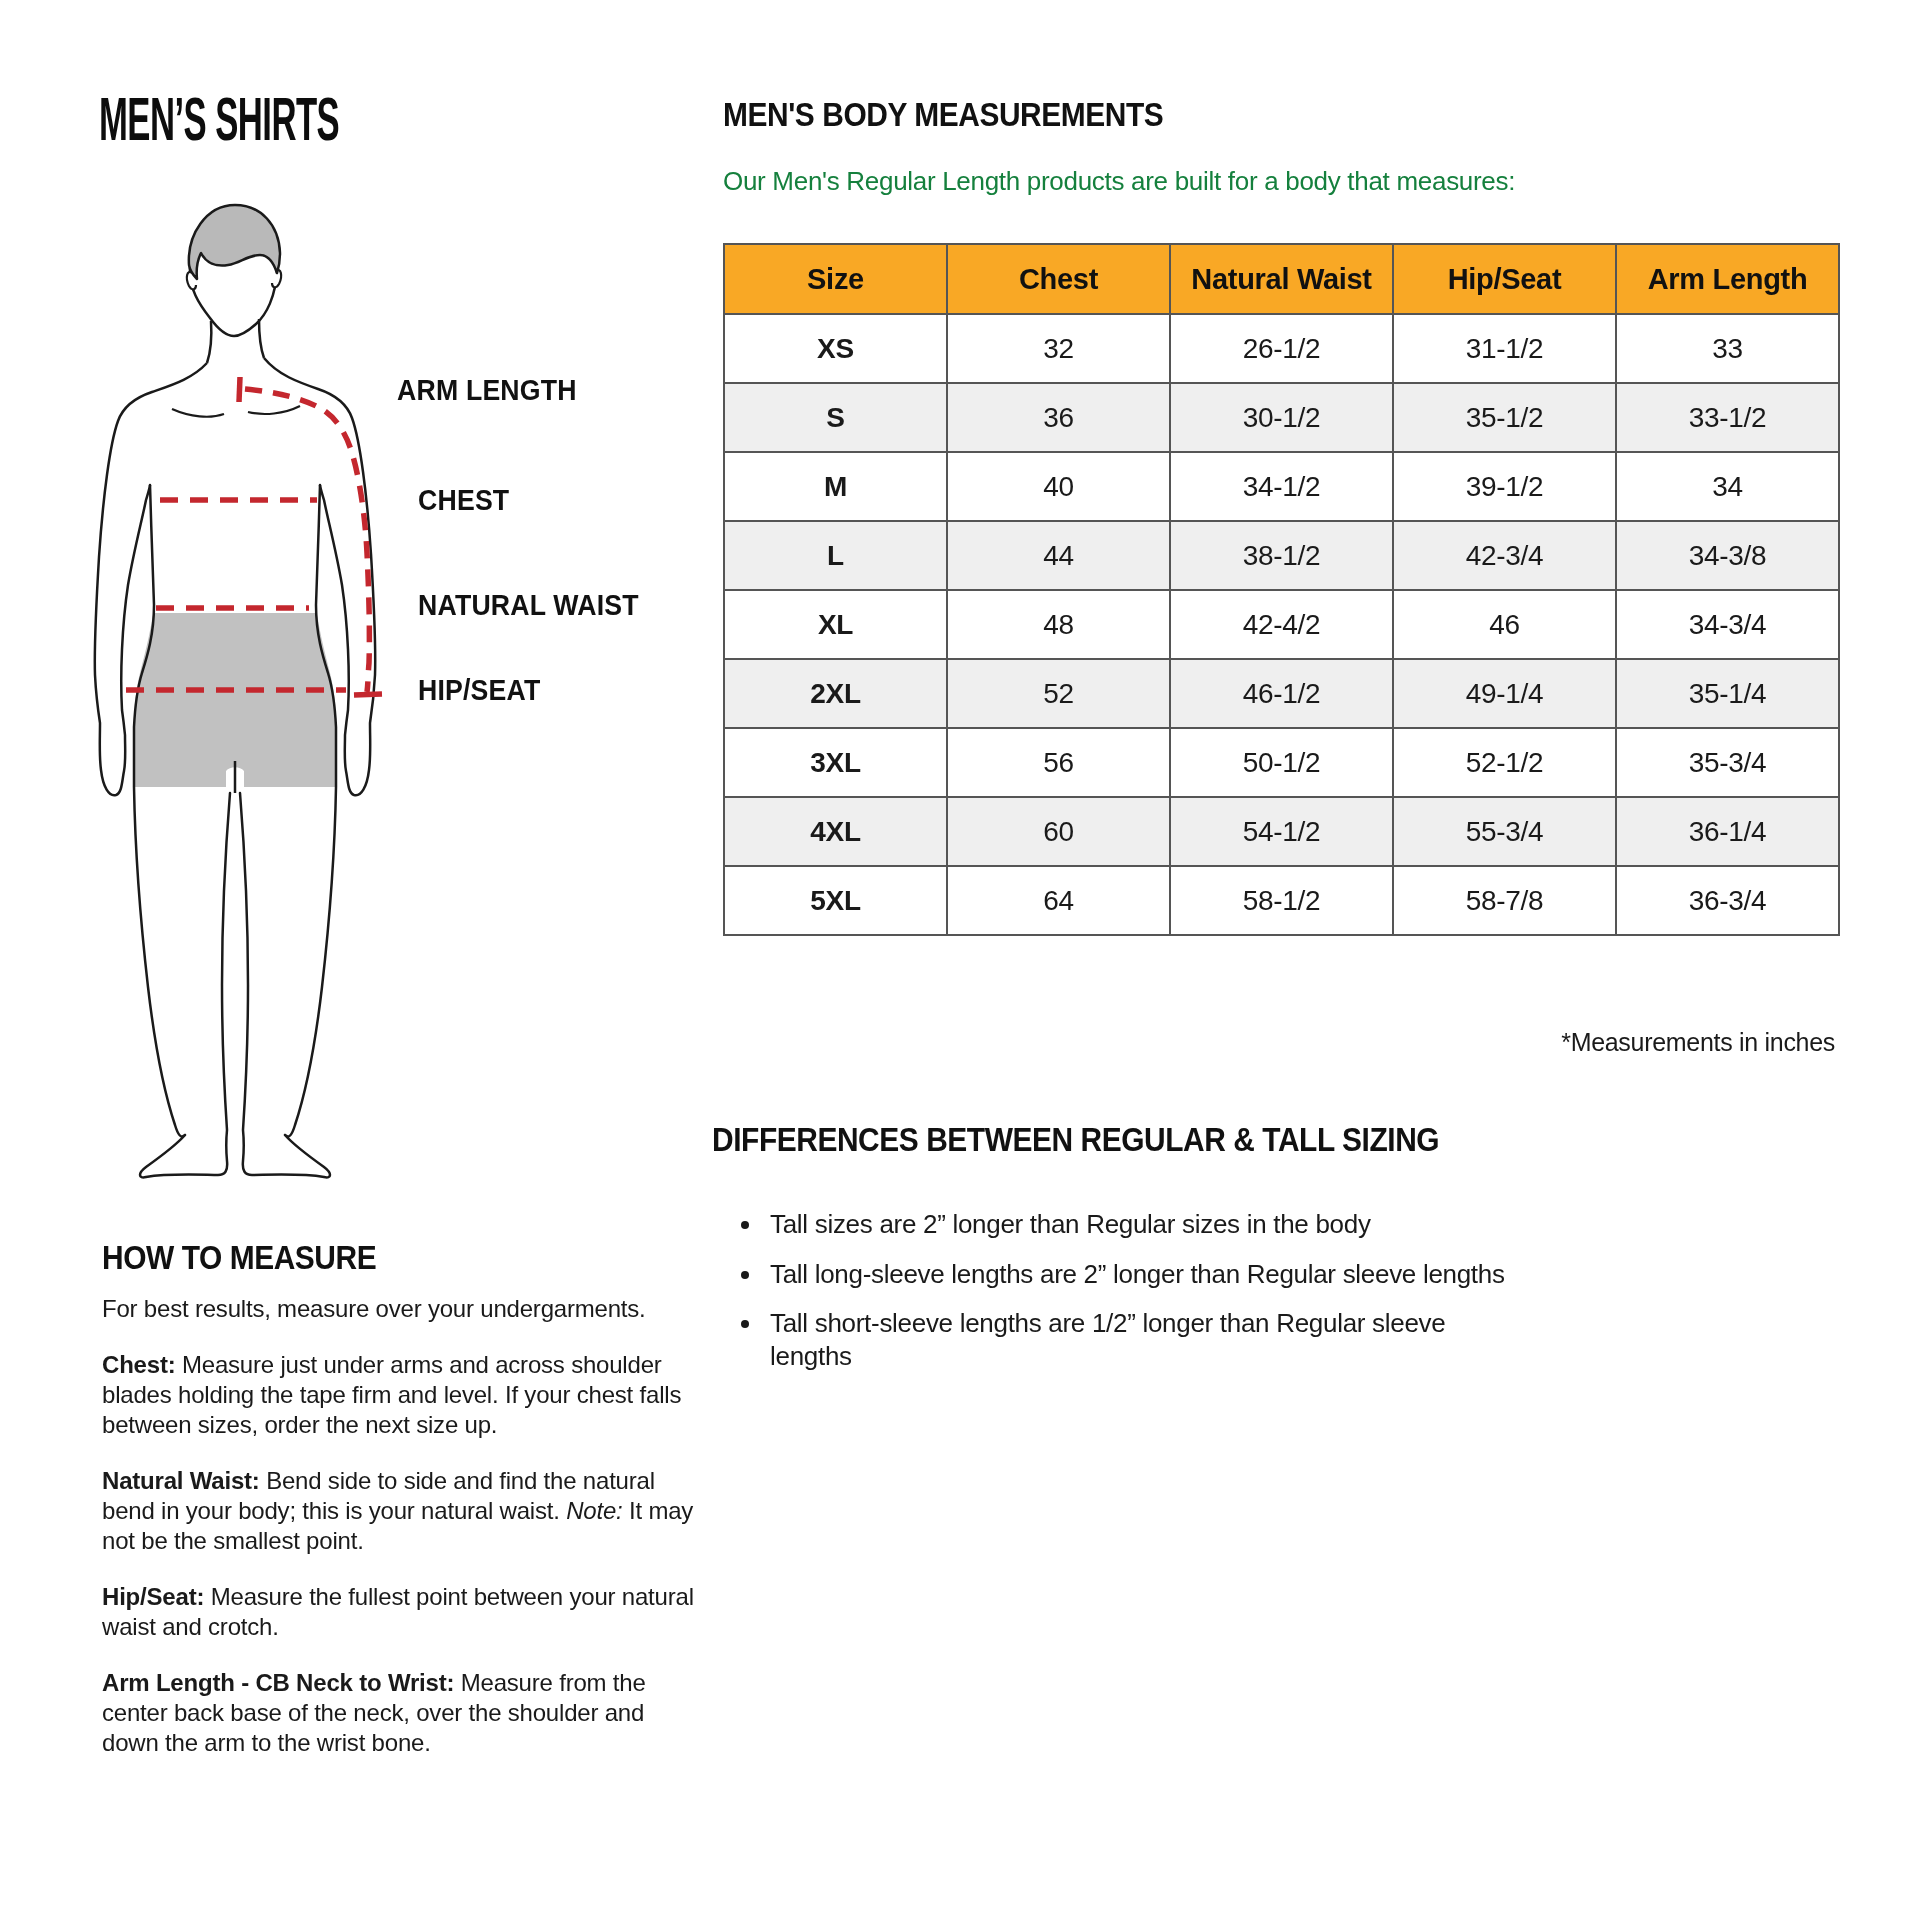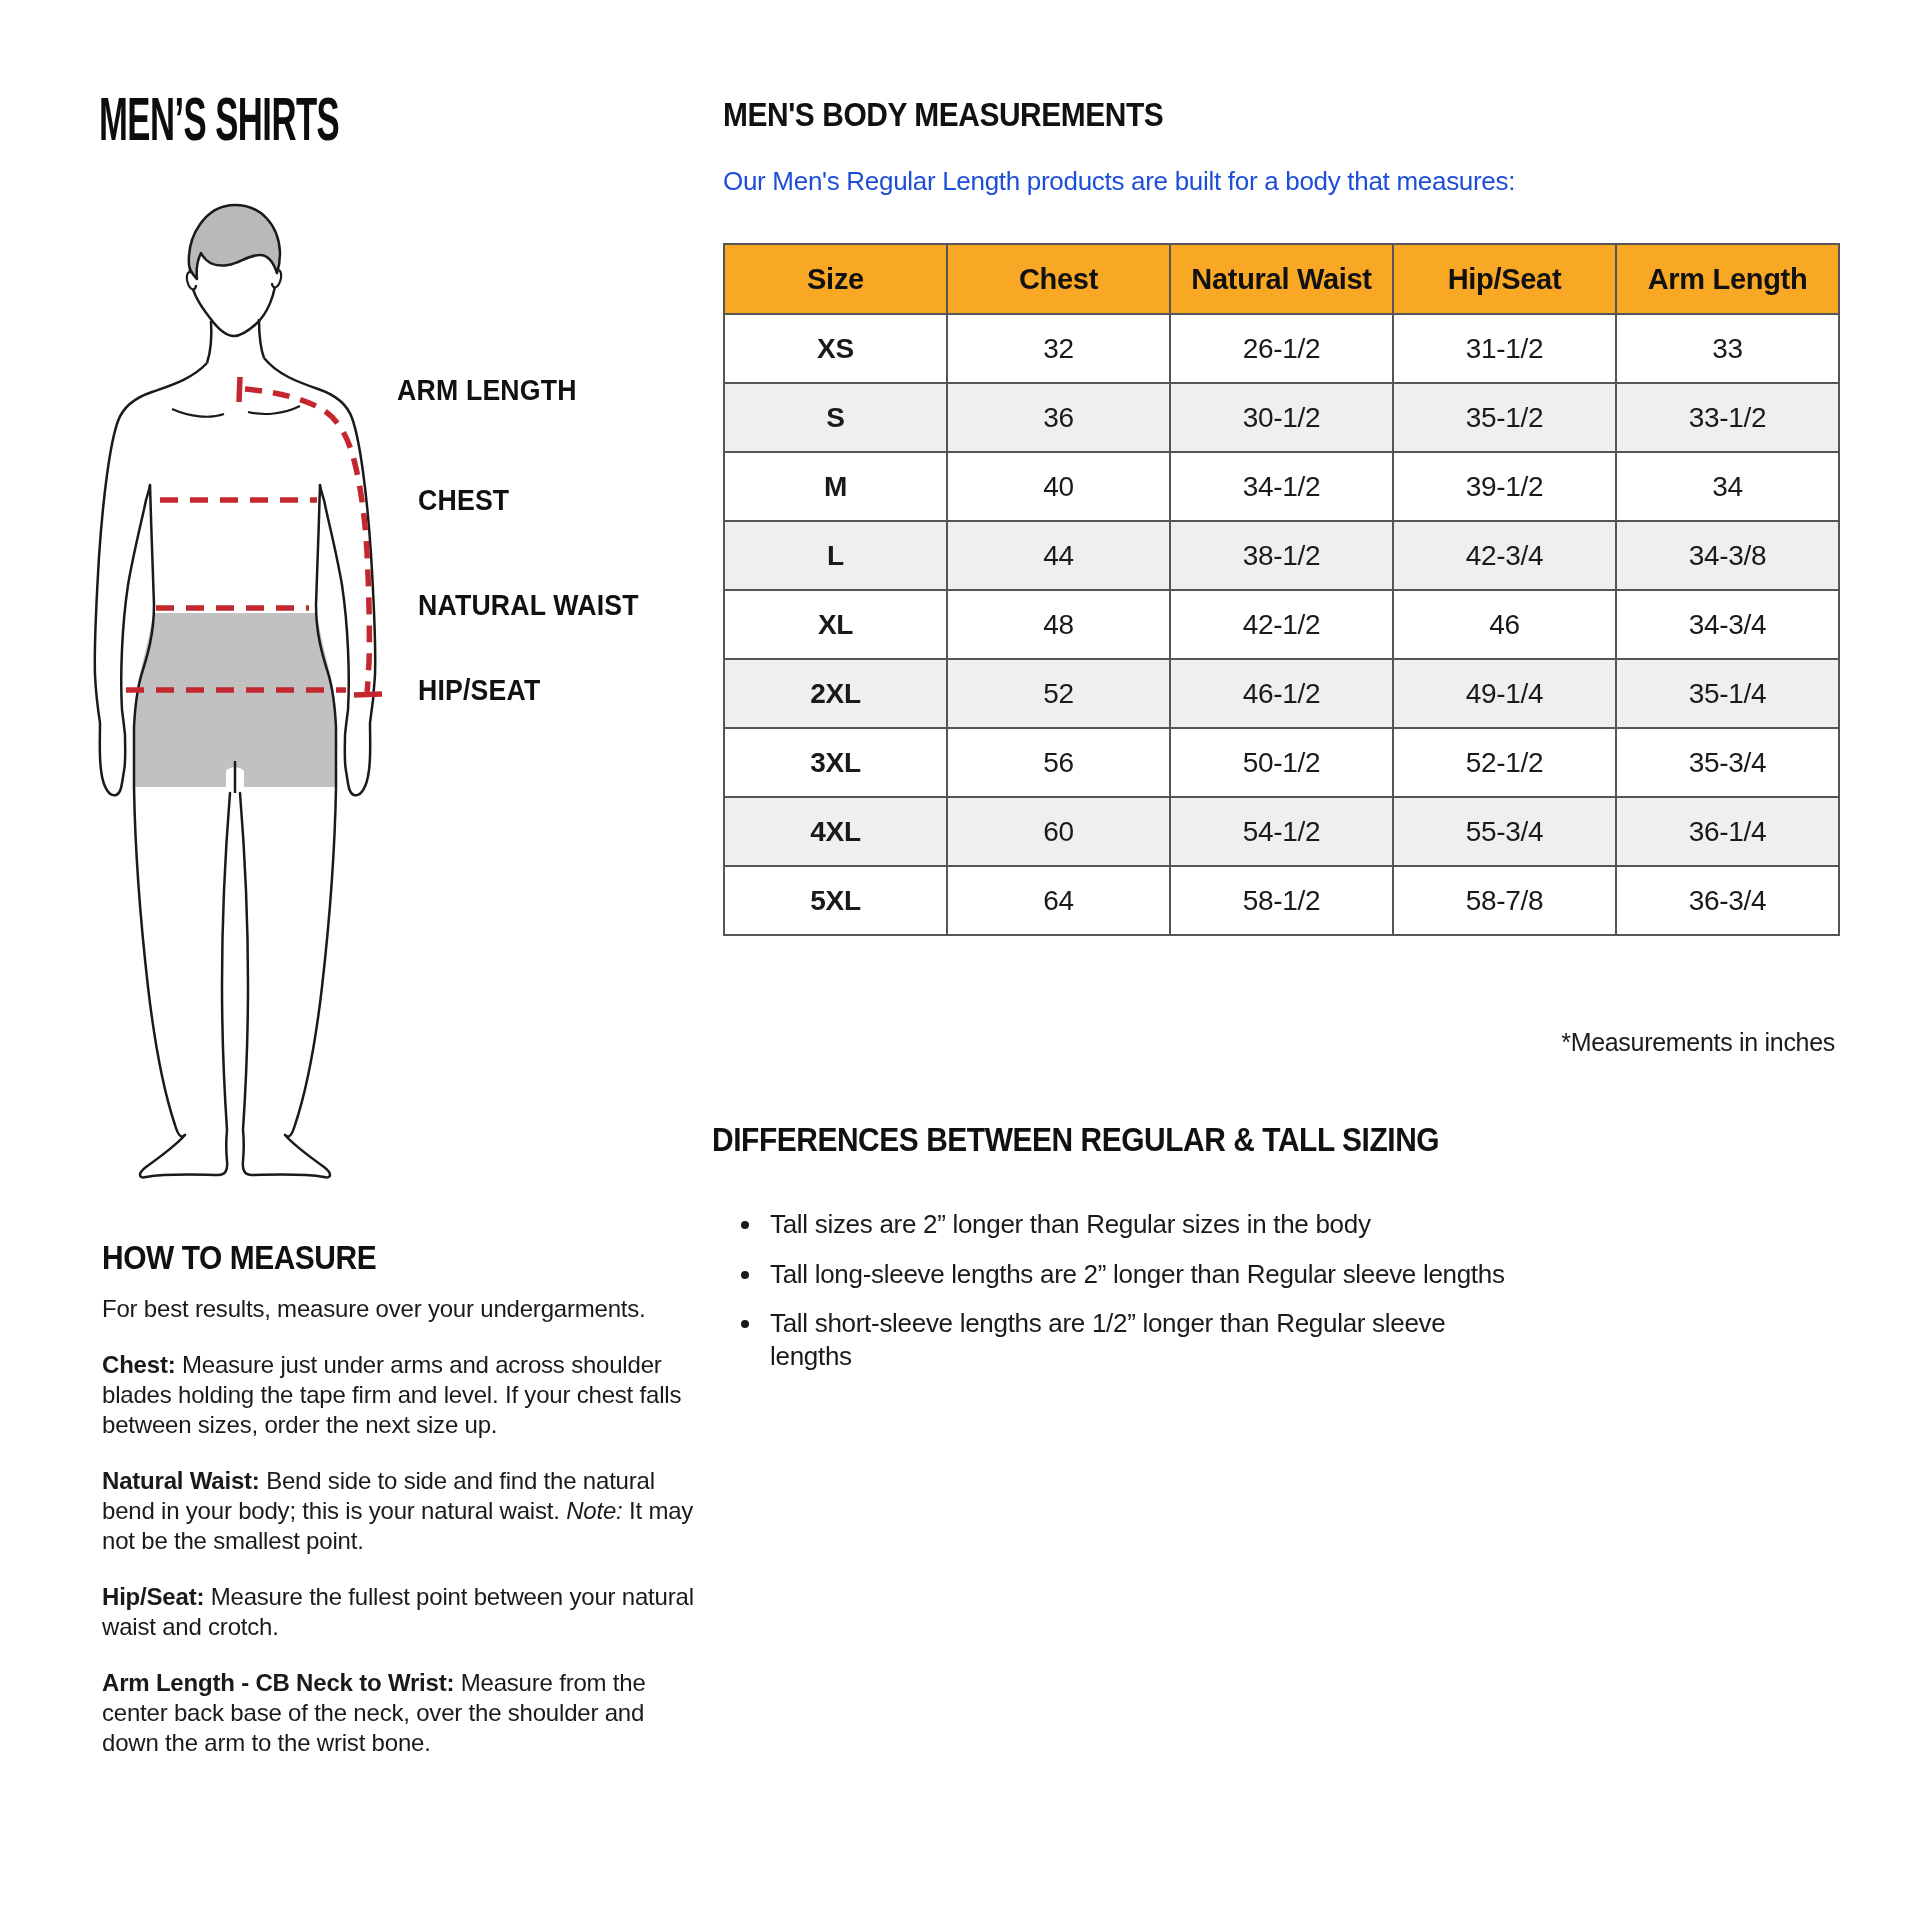--- a/index.html
+++ b/index.html
@@ -16,21 +16,21 @@
   .section-heading {
     position:absolute; font-size:34px; font-weight:800; letter-spacing:-0.5px;
     line-height:1; white-space:nowrap; color:#111;
     transform:scaleX(0.88); transform-origin:left top;
   }
   #measure-heading   { left:723px; top:97px;  }
   #diff-heading      { left:712px; top:1122px; }
   #howto-heading     { left:102px; top:1240px; }
   .subtitle {
     position:absolute; left:723px; top:166px; font-size:26px; line-height:1.2;
-    letter-spacing:-0.3px; color:#1d4ed8; white-space:nowrap;
+    letter-spacing:-0.3px; color:#15803d; white-space:nowrap;
   }
   
   .size-table {
     position:absolute; left:723px; top:243px; width:1117px;
     border-collapse:collapse; table-layout:fixed;
   }
   .size-table th, .size-table td {
     border:2px solid #555555; text-align:center; vertical-align:middle;
     letter-spacing:-0.3px;
   }
@@ -155,21 +155,21 @@
       <tr class="alt">
         <td class="size-col">L</td>
         <td>44</td>
         <td>38-1/2</td>
         <td>42-3/4</td>
         <td>34-3/8</td>
       </tr>
       <tr>
         <td class="size-col">XL</td>
         <td>48</td>
-        <td>42-1/2</td>
+        <td>42-4/2</td>
         <td>46</td>
         <td>34-3/4</td>
       </tr>
       <tr class="alt">
         <td class="size-col">2XL</td>
         <td>52</td>
         <td>46-1/2</td>
         <td>49-1/4</td>
         <td>35-1/4</td>
       </tr>

